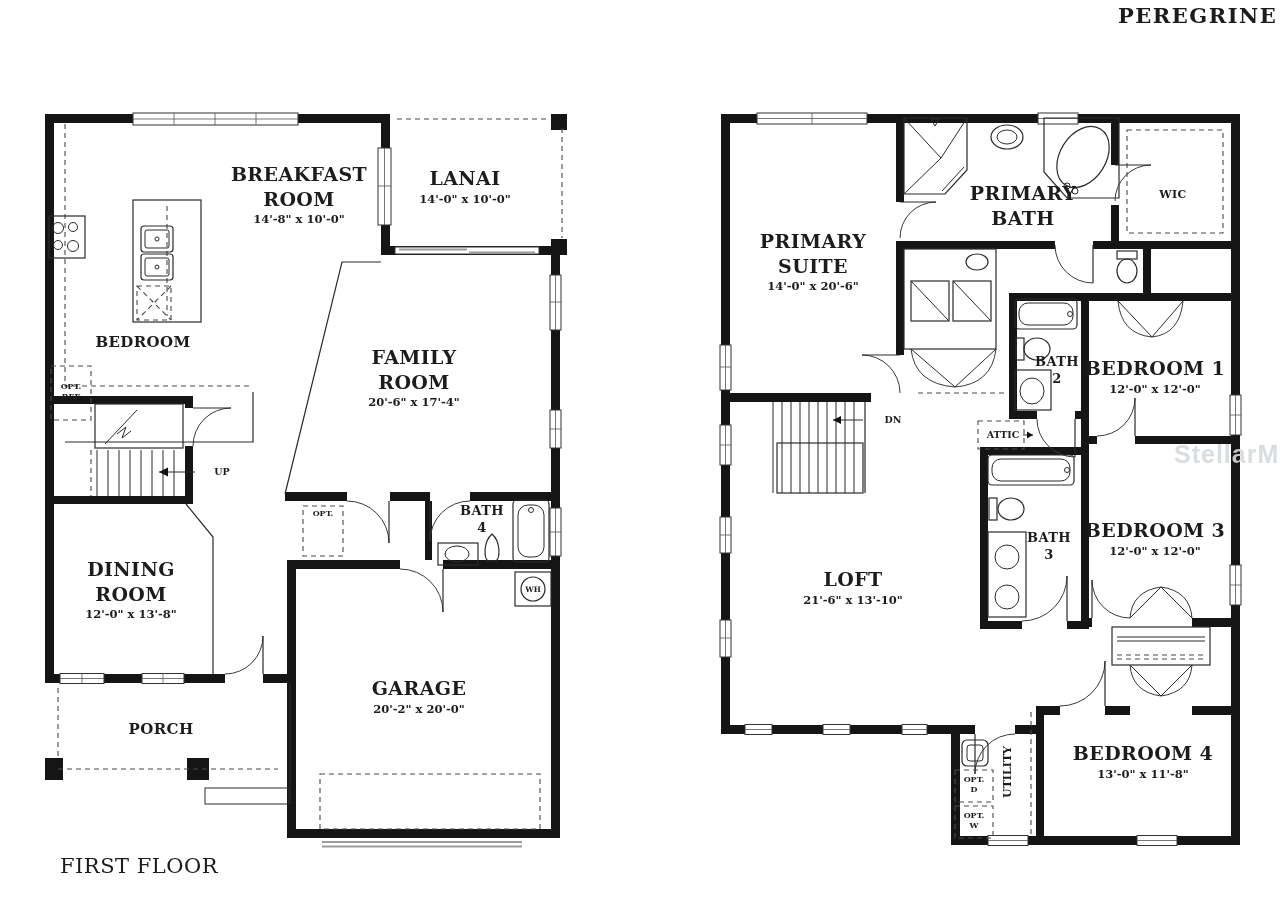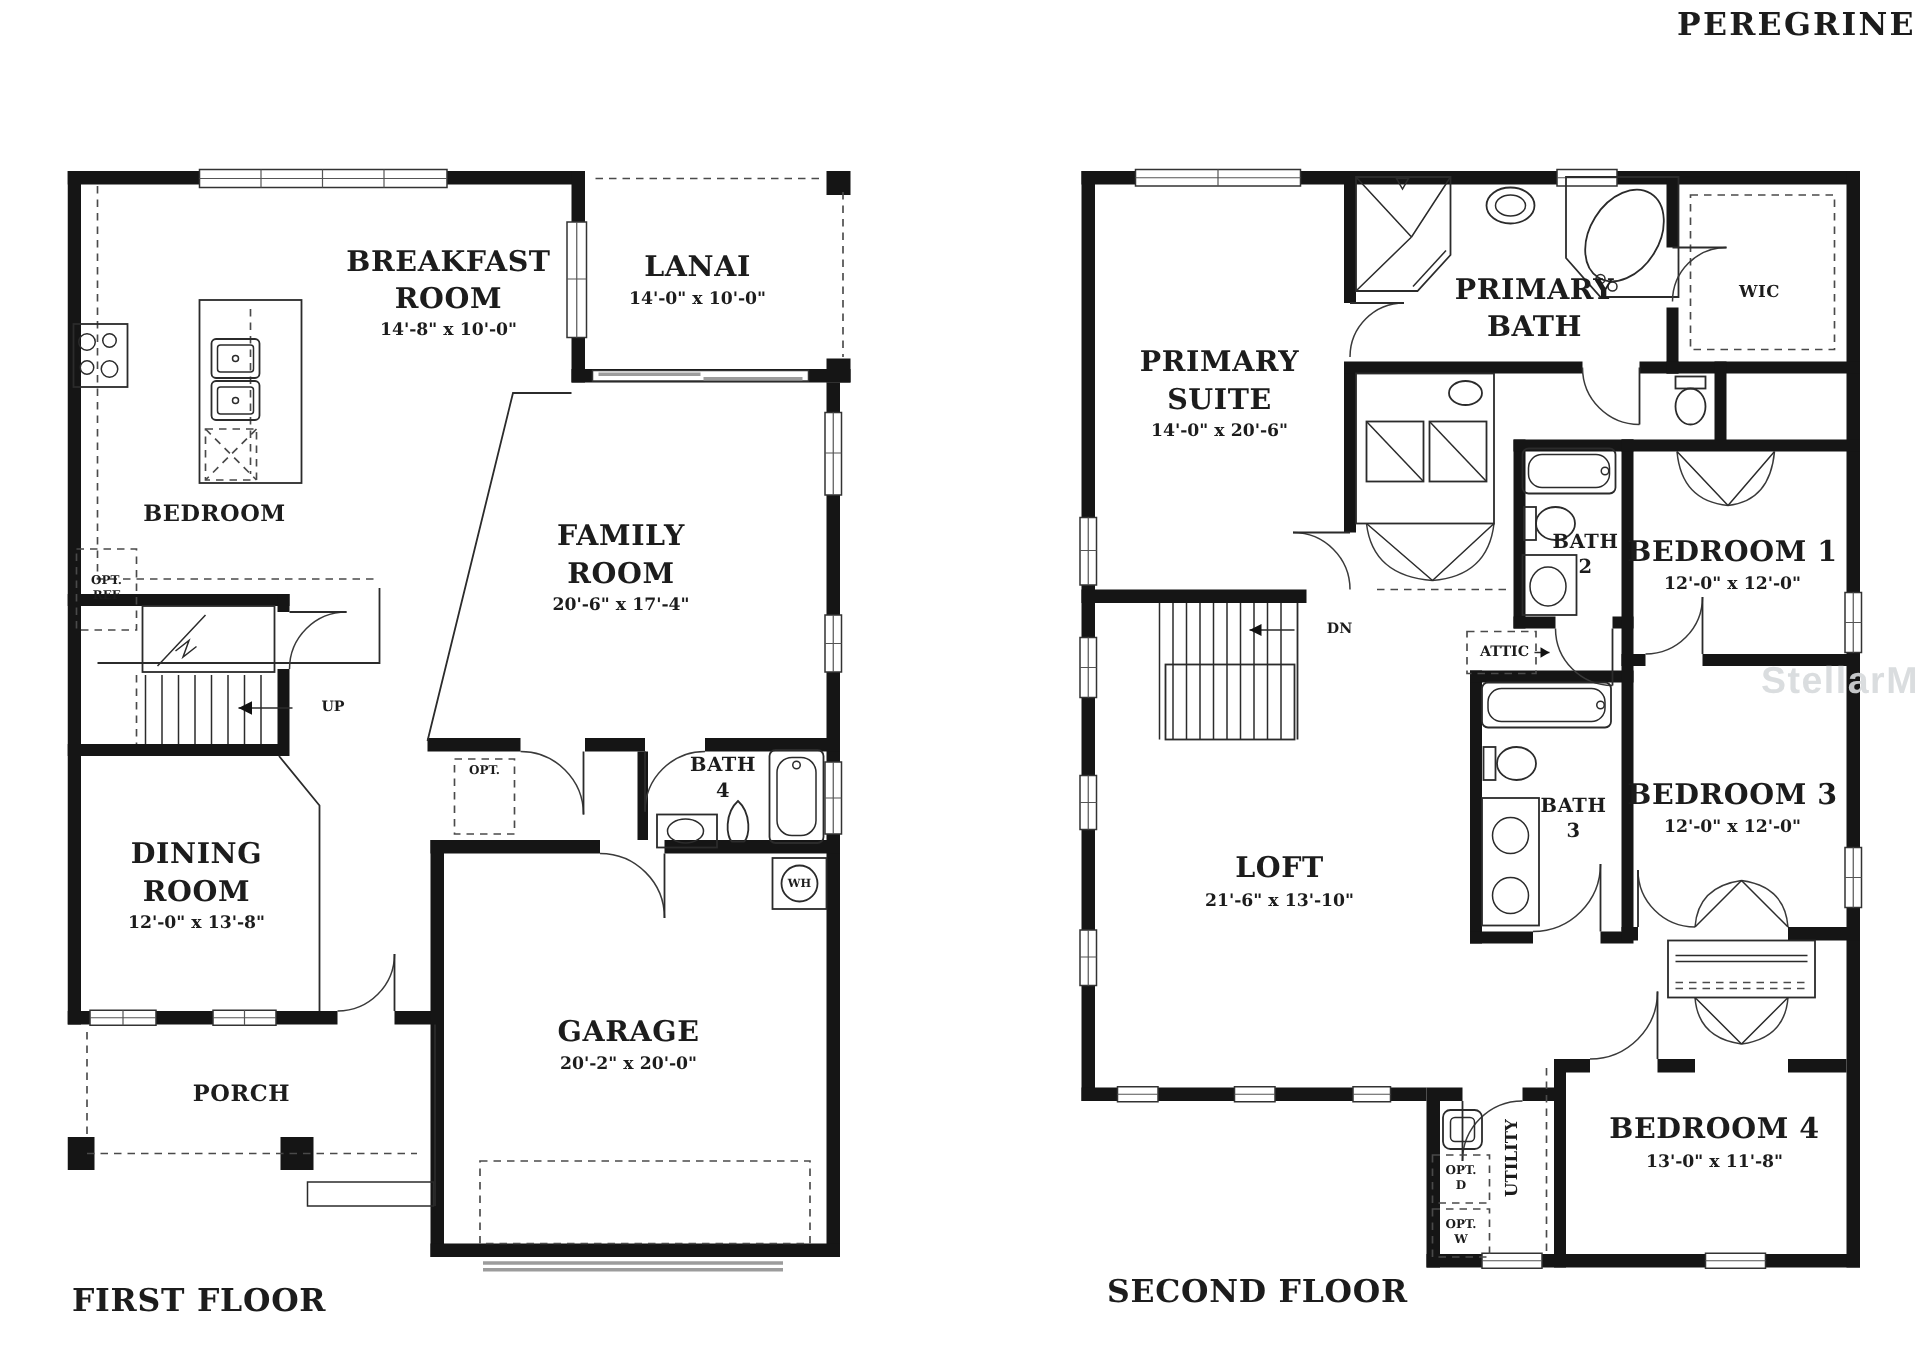--- a/index.html
+++ b/index.html
@@ -10,21 +10,21 @@
   .room-label{position:absolute;transform:translate(-50%,-50%);text-align:center;
               font-weight:bold;line-height:1.3;white-space:nowrap;z-index:3;}
   .rl{font-size:19px;letter-spacing:.4px;}
   .rl.big{font-size:15px;}
   .rd{font-size:11.5px;margin-top:1px;}
   .rl.bath{font-size:13px;}
   .small-label{position:absolute;transform:translate(-50%,-50%);font-weight:bold;
                text-align:center;line-height:1.2;white-space:nowrap;z-index:3;}
   .sz9{font-size:9.5px;padding-left:30px;} .sz8{font-size:8px;} .sz7{font-size:7.5px;} .sz11{font-size:11px;}
   .rot{transform:translate(-50%,-50%) rotate(-90deg);}
-  .floor-label{position:absolute;font-weight:bold;font-size:21px;letter-spacing:.5px;z-index:3;}
+  .floor-label{position:absolute;font-weight:normal;font-size:21px;letter-spacing:.5px;z-index:3;margin-left:12px;}
   .plan-title{position:absolute;left:1118px;top:3px;font-weight:bold;font-size:21px;
               letter-spacing:1.5px;z-index:3;}
   .watermark{position:absolute;left:1174px;top:440px;font-size:25px;font-weight:bold;
              font-family:"Liberation Sans","DejaVu Sans",sans-serif;color:#d7dadc;
              letter-spacing:1px;z-index:4;opacity:.9;}
   
   .w{fill:#151515;stroke:none;}
   .t{fill:none;stroke:#2b2b2b;stroke-width:1.2;}
   .tt{fill:none;stroke:#2b2b2b;stroke-width:1;}
   .dash{fill:none;stroke:#4a4a4a;stroke-width:1.1;stroke-dasharray:5 4;}
@@ -429,17 +429,16 @@
     <div class="small-label sz9" style="left:163px;top:310px">DN</div>
     <div class="small-label sz9" style="left:273px;top:325px">ATTIC</div>
     <div class="small-label sz8" style="left:259px;top:675px">
       <div>OPT.</div>
       <div>D</div>
     </div>
     <div class="small-label sz8" style="left:259px;top:711px">
       <div>OPT.</div>
       <div>W</div>
     </div>
-    <div class="floor-label" style="left:23px;top:738px">SECOND FLOOR</div>
   </section>
 
   <div class="watermark">StellarMLS</div>
 </div>
 
 </body></html>

